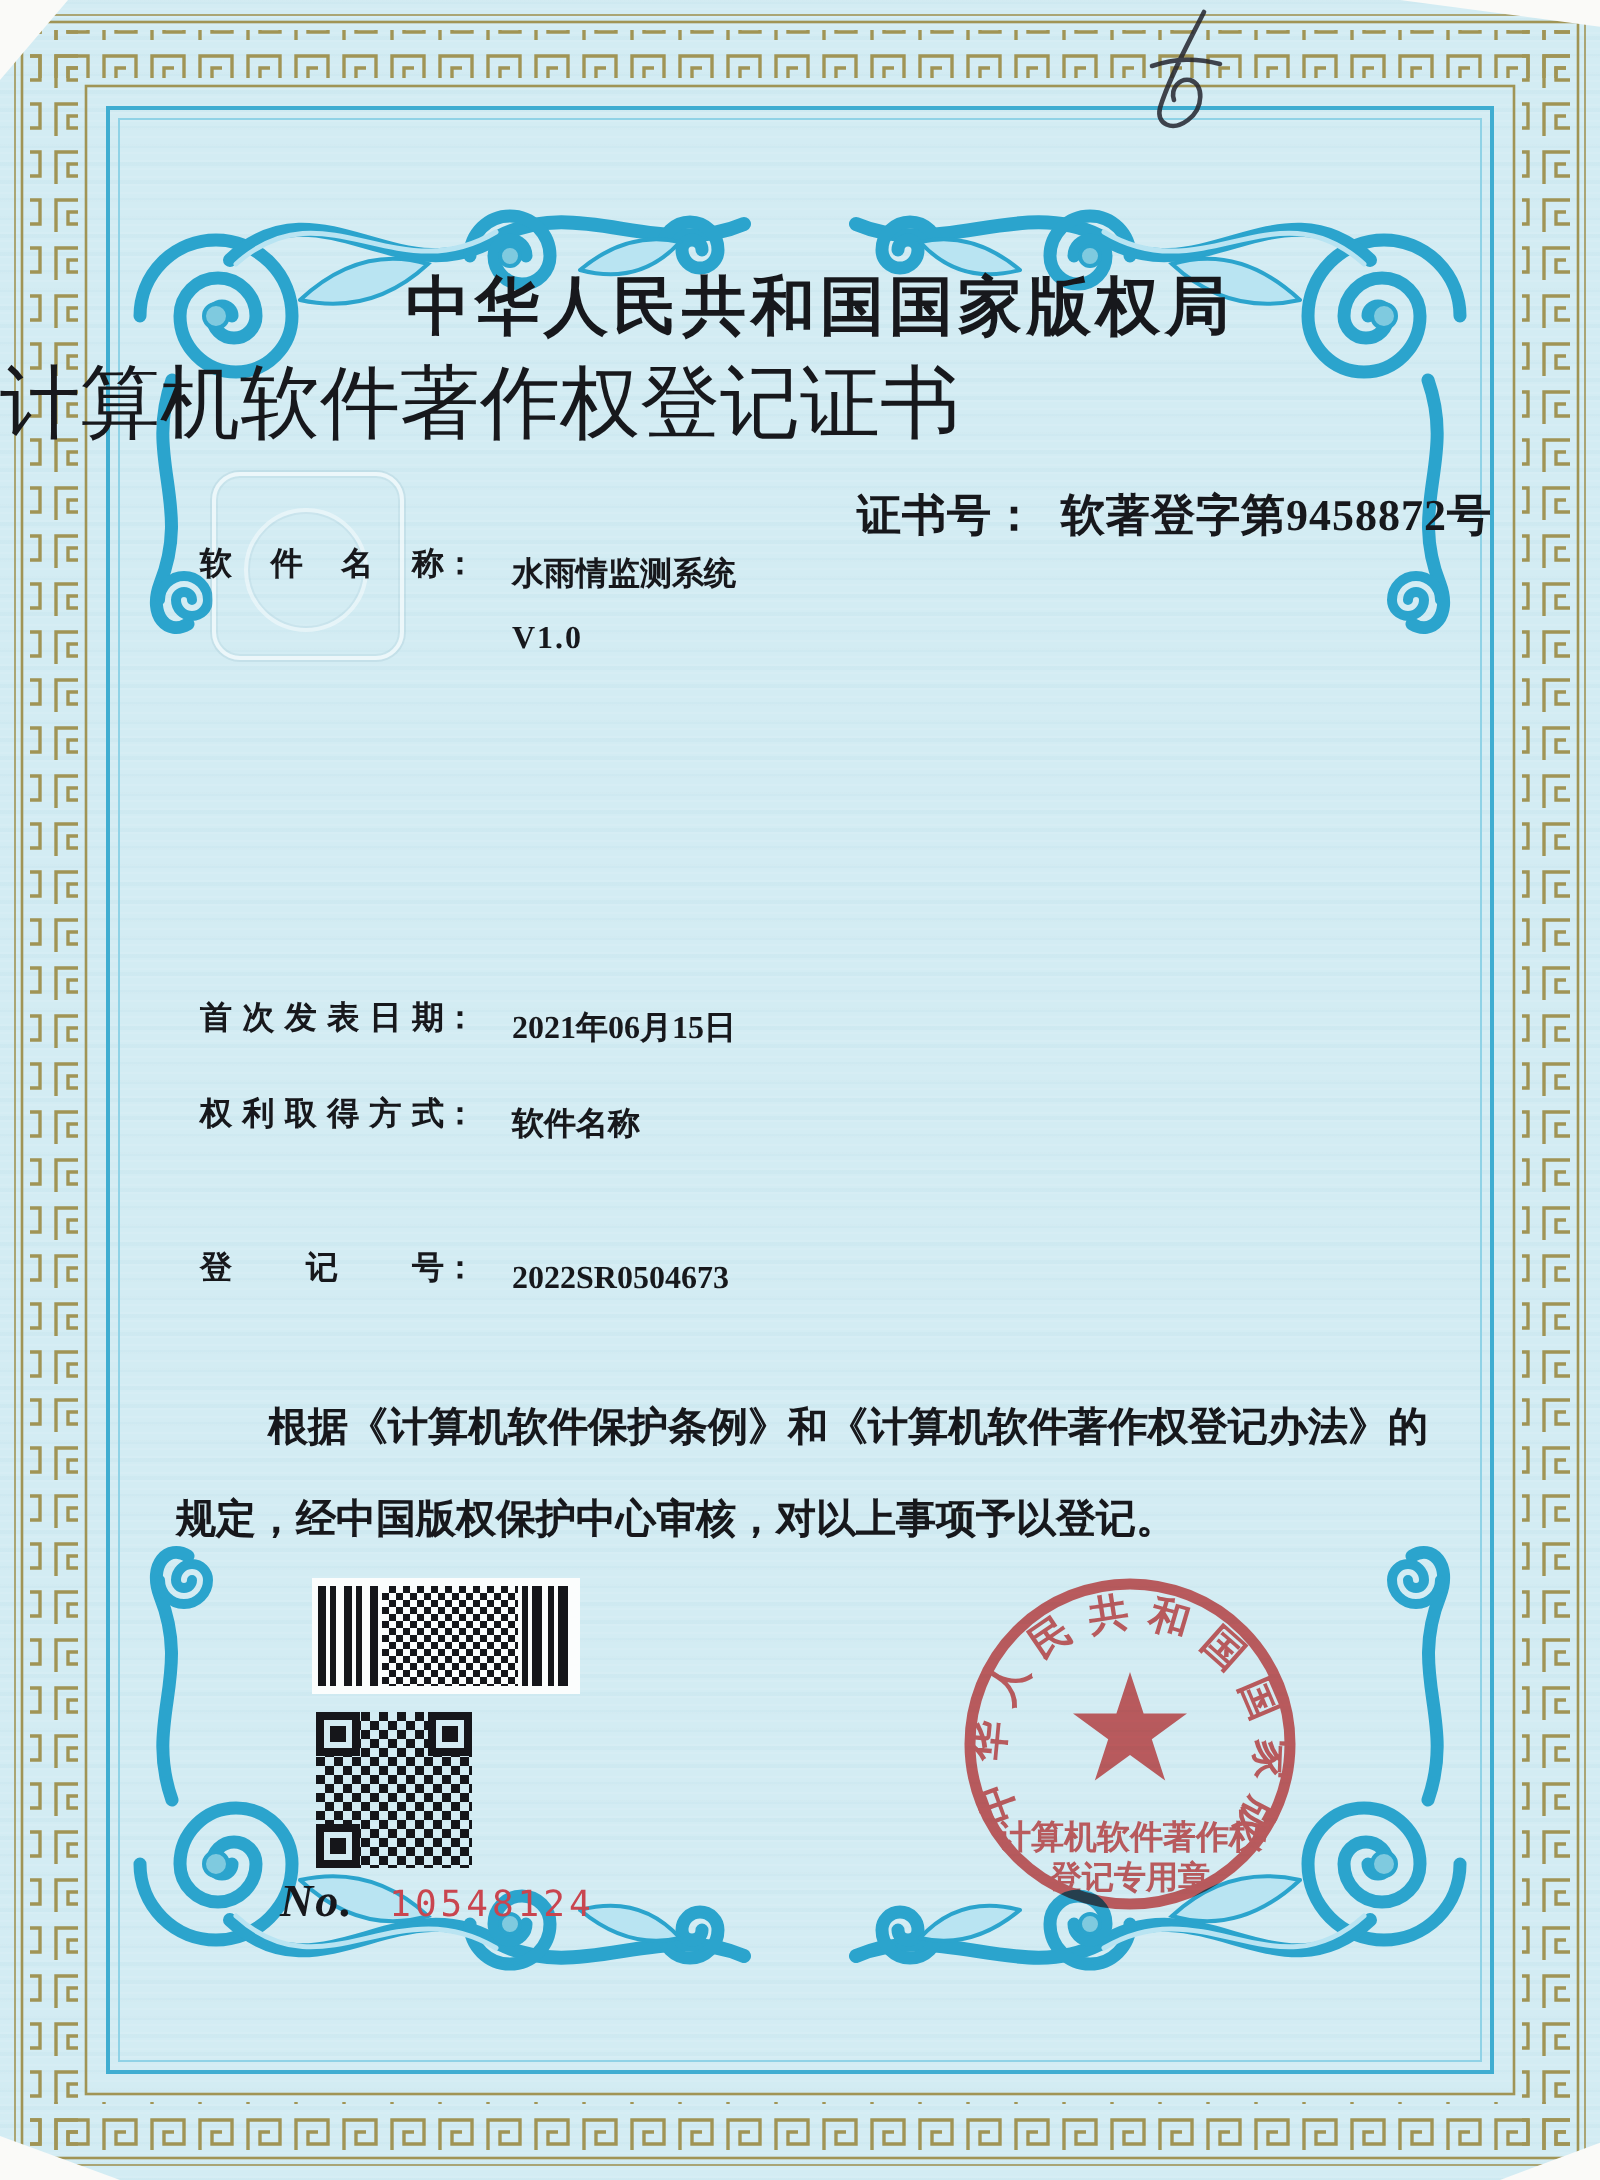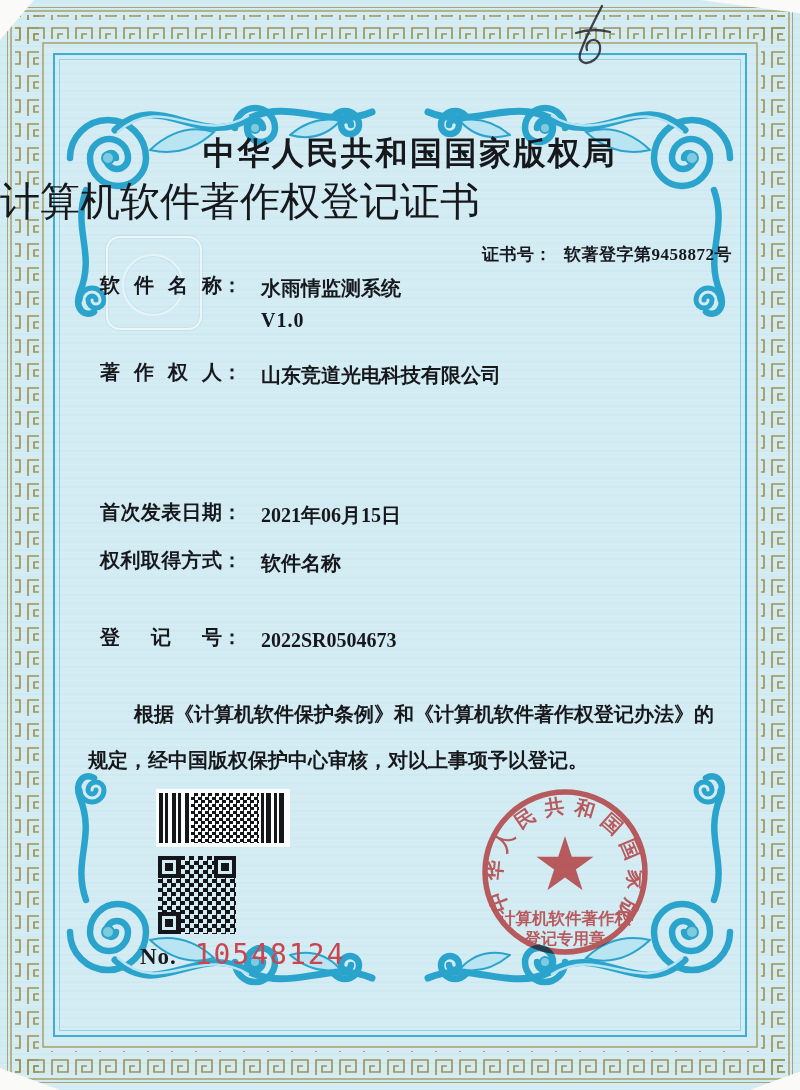--- a/index.html
+++ b/index.html
@@ -36,26 +36,26 @@
 
   .authority{
     position:absolute;left:0;top:136px;width:100%;text-align:center;z-index:3;
     font-size:32px;font-weight:700;letter-spacing:2.5px;line-height:1.1;
   }
   .certtitle{
     position:absolute;left:0;top:179px;width:100%;text-align:left;z-index:3;
     font-size:40px;font-weight:400;letter-spacing:0px;line-height:1.15;
   }
   .certno{
-    position:absolute;right:88px;top:243px;z-index:3;
-    font-size:17px;font-weight:700;letter-spacing:.5px;
+    position:absolute;right:74px;top:243px;z-index:3;
+    font-size:22px;font-weight:700;letter-spacing:.5px;
   }
   .certno .num{margin-left:12px;}
 
-  .frow{position:absolute;left:100px;z-index:3;font-size:20px;font-weight:700;white-space:nowrap;}
+  .frow{position:absolute;left:100px;z-index:3;font-size:16px;font-weight:700;white-space:nowrap;}
   .flabel{display:inline-block;width:122px;text-align:justify;text-align-last:justify;vertical-align:top;}
   .fcolon{display:inline-block;vertical-align:top;}
   .fval{display:inline-block;margin-left:14px;vertical-align:top;line-height:32px;}
   .fval .v2{letter-spacing:1px;}
   .r0{top:272px;} .r1{top:359px;} .r2{top:451px;} .r3{top:499px;}
   .r4{top:547px;} .r5{top:595px;} .r6{top:624px;}
 
   .statement{
     position:absolute;left:88px;top:692px;width:640px;z-index:3;
     font-size:20px;font-weight:600;line-height:45.5px;white-space:nowrap;
@@ -72,24 +72,24 @@
 
   .qr{
     position:absolute;left:158px;top:856px;width:78px;height:78px;z-index:3;
     background:repeating-conic-gradient(#15161a 0% 25%, rgba(0,0,0,0) 0% 50%) 0 0/9px 9px;
   }
   .finder{position:absolute;width:14px;height:14px;border:4px solid #15161a;background:#d3ecf3;}
   .finder::after{content:"";position:absolute;left:3px;top:3px;width:8px;height:8px;background:#15161a;}
   .f-tl{left:0;top:0;} .f-tr{right:0;top:0;} .f-bl{left:0;bottom:0;}
 
   .serial{position:absolute;left:140px;top:938px;z-index:3;font-size:23px;font-weight:700;}
-  .serial .no{letter-spacing:1px;}
+  .serial .no{letter-spacing:1px;font-style:italic;}
   .serial .red{
     color:#c9454f;font-family:"DejaVu Sans Mono","Liberation Mono",monospace;
-    font-size:28px;font-weight:400;letter-spacing:2px;margin-left:12px;
+    font-size:18px;font-weight:400;letter-spacing:2px;margin-left:12px;
   }
 
   .issuedate{
     position:absolute;left:462px;top:946px;width:210px;text-align:center;z-index:4;
     font-size:23px;font-weight:700;letter-spacing:1px;
   }
   .stamp{position:absolute;left:445px;top:752px;z-index:5;mix-blend-mode:multiply;opacity:.92;}
   .scribble{position:absolute;left:540px;top:0;z-index:6;}
 </style>
 </head>
@@ -145,24 +145,20 @@
     <span>证书号：</span><span class="num">软著登字第9458872号</span>
   </div>
 
   <div class="frow r0">
     <span class="flabel">软件名称</span><span class="fcolon">：</span>
     <span class="fval">
       <span class="v1">水雨情监测系统</span><br>
       <span class="v2">V1.0</span>
     </span>
   </div>
-  <div class="frow r1">
-    <span class="flabel">著作权人</span><span class="fcolon">：</span>
-    <span class="fval">山东竞道光电科技有限公司</span>
-  </div>
   <div class="frow r3">
     <span class="flabel">首次发表日期</span><span class="fcolon">：</span>
     <span class="fval">2021年06月15日</span>
   </div>
   <div class="frow r4">
     <span class="flabel">权利取得方式</span><span class="fcolon">：</span>
     <span class="fval">软件名称</span>
   </div>
   <div class="frow r6">
     <span class="flabel">登记号</span><span class="fcolon">：</span>

